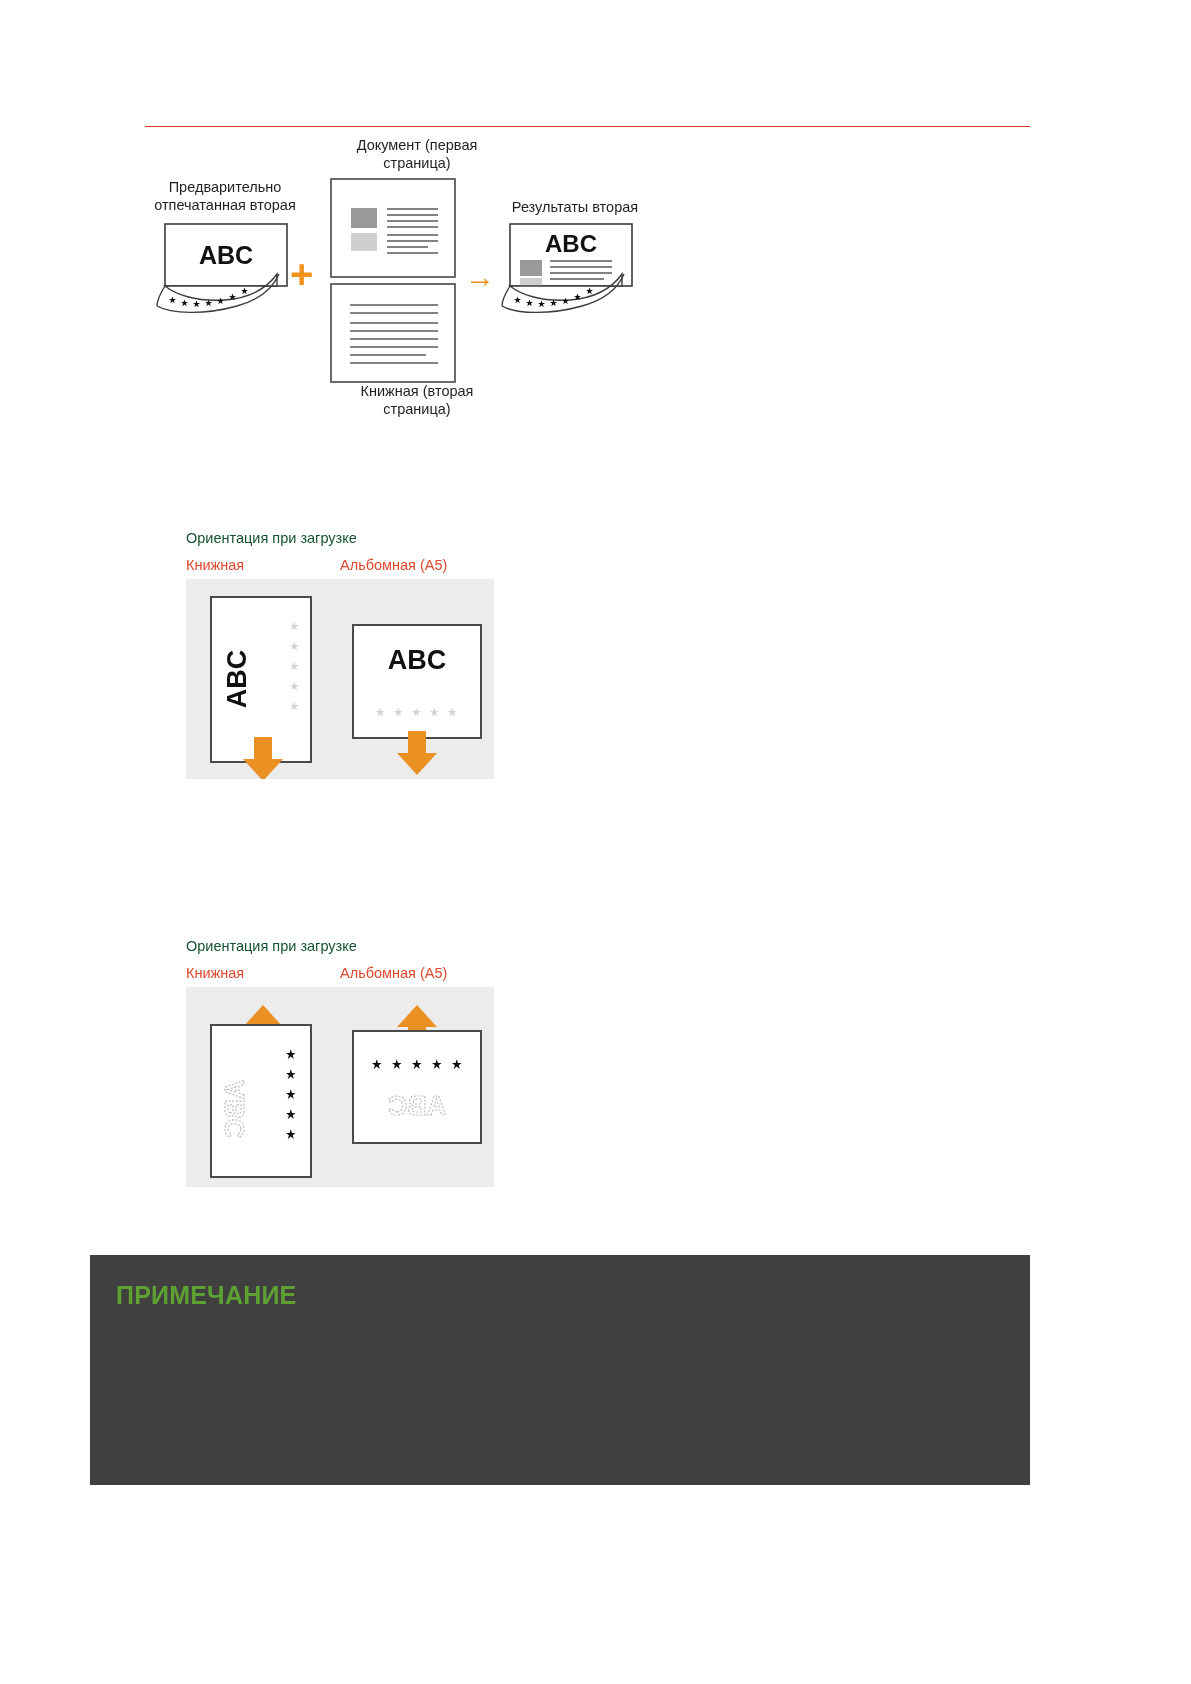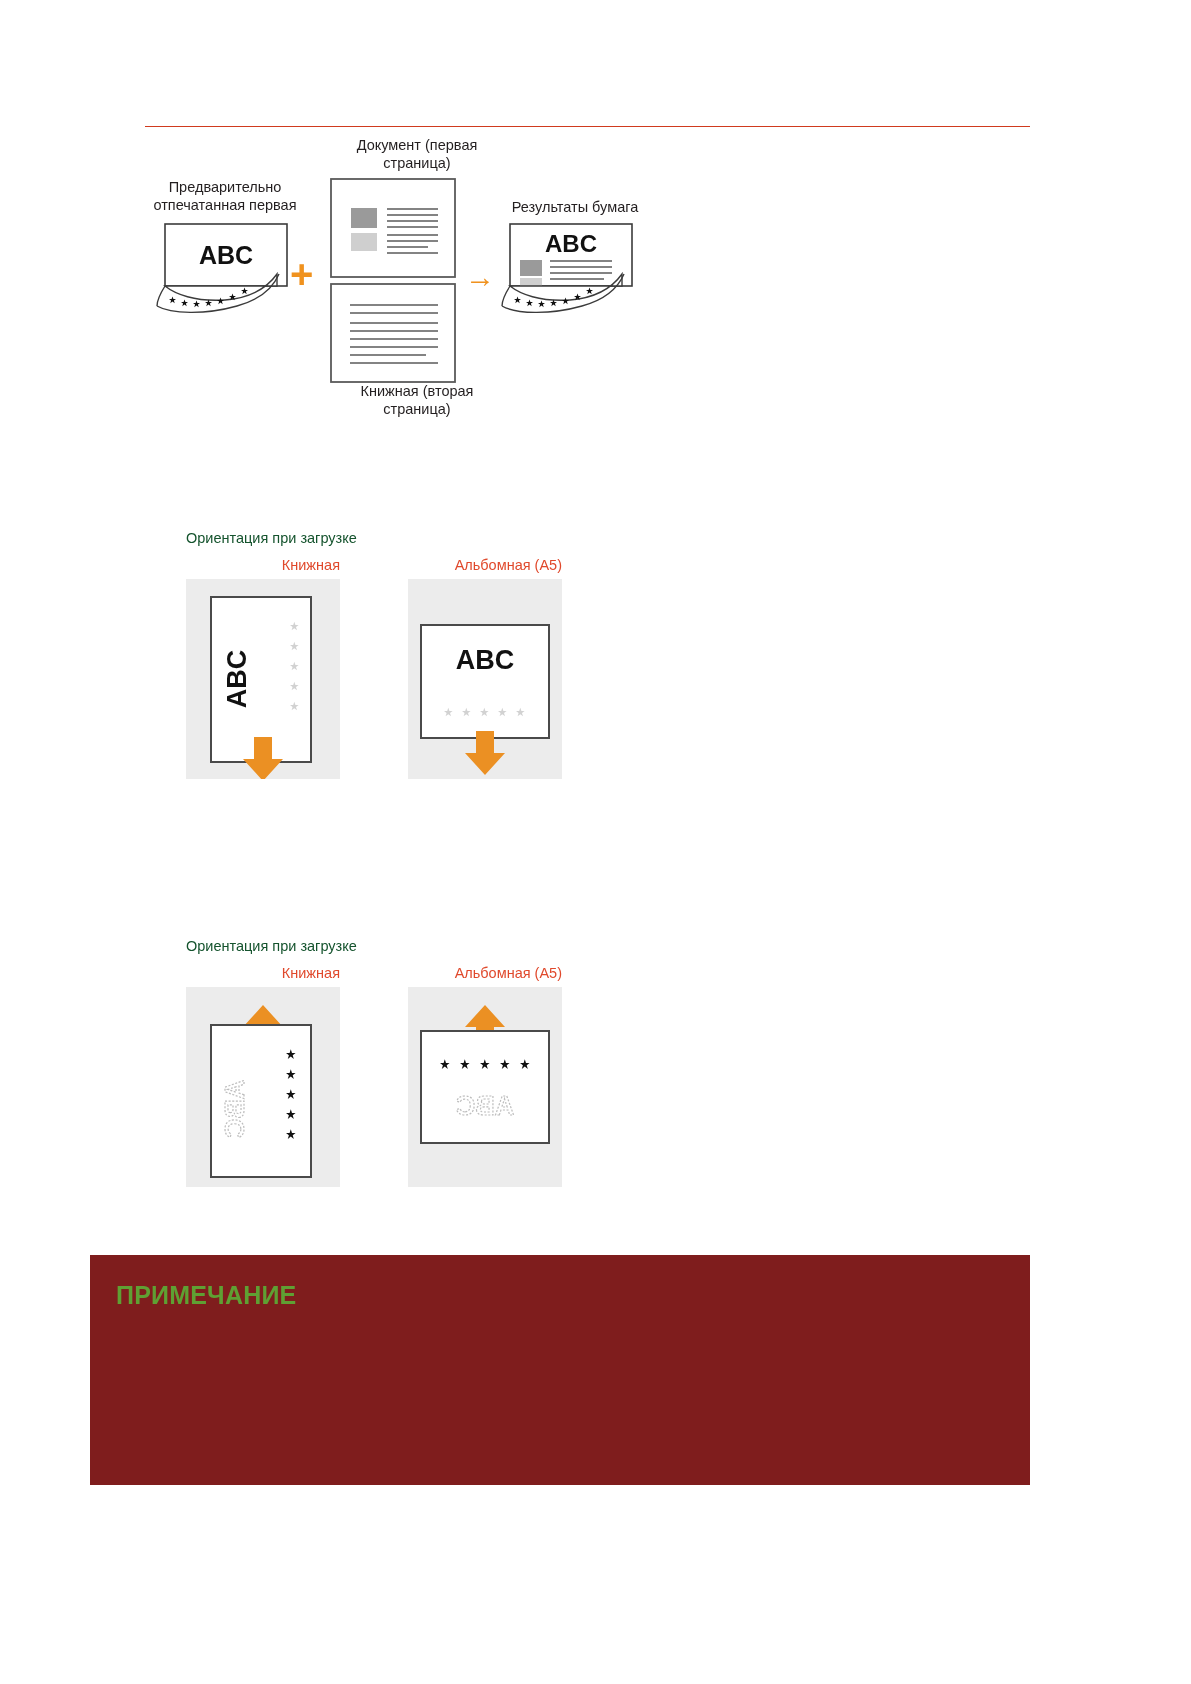--- a/index.html
+++ b/index.html
@@ -38,51 +38,51 @@
     position:absolute;color:#f0921e;font-size:40px;font-weight:bold;
     line-height:1;
   }
   .rarrow{position:absolute;color:#f0921e;font-size:30px;line-height:1;}
 
   
   .orient{position:absolute;left:186px;width:420px;}
   .orient .heading{
     font-size:14.5px;color:#14532d;margin:0 0 11px 0;font-weight:400;
   }
-  .orient .cols{display:flex;gap:68px;text-align:right;}
+  .orient .cols{display:flex;}
   .orient .col{width:154px;}
   .orient .col .sub{
     font-size:14.5px;color:#e0492c;margin:0 0 6px 0;white-space:nowrap;
   }
   .tray{
     position:relative;width:154px;height:200px;background:#ececec;
   }
 
   
   .note{
     position:absolute;left:90px;top:1255px;width:940px;height:230px;
-    background:#7f1d1d;
+    background:#404040;
   }
   .note .note-title{
     position:absolute;left:26px;top:26px;
     font-size:25px;font-weight:bold;color:#5fa033;letter-spacing:0.2px;
   }
 
   svg{display:block;}
 </style>
 </head>
 <body>
 
 <div class="page">
 
   <div class="top-rule"></div>
 
   <div class="flow">
 
-    <div class="lbl prepaper-lbl">Предварительно отпечатанная первая</div>
+    <div class="lbl prepaper-lbl">Предварительно отпечатанная вторая</div>
 
     <div style="position:absolute;left:10px;top:86px;width:150px;height:90px;">
       <svg width="150" height="95" viewBox="0 0 150 95">
         <rect x="10" y="2" width="122" height="62" fill="#ffffff" stroke="#3b3b3b" stroke-width="1.6"></rect>
         <text x="71" y="42" font-family="Liberation Sans, sans-serif" font-size="25" font-weight="bold" text-anchor="middle" fill="#111">ABC</text>
 
         <path d="M10 64 C 20 72, 40 80, 70 78 C 95 76, 112 66, 122 52 L 122 64 L 10 64 Z" fill="#ffffff" stroke="#3b3b3b" stroke-width="1.4"></path>
         <path d="M2 84 C 16 92, 50 93, 82 84 C 104 78, 118 66, 124 52" fill="none" stroke="#3b3b3b" stroke-width="1.4"></path>
         <path d="M2 84 C 2 78, 5 72, 10 64" fill="none" stroke="#3b3b3b" stroke-width="1.4"></path>
         <g fill="#111">
@@ -132,21 +132,21 @@
           <line x1="20" y1="72" x2="96" y2="72"></line>
           <line x1="20" y1="80" x2="108" y2="80"></line>
         </g>
       </svg>
     </div>
 
     <div class="lbl doc2-lbl">Книжная (вторая страница)</div>
 
     <div class="rarrow" style="left:320px;top:126px;">→</div>
 
-    <div class="lbl result-lbl">Результаты бумага</div>
+    <div class="lbl result-lbl">Результаты вторая</div>
 
     <div style="position:absolute;left:355px;top:86px;width:150px;height:95px;">
       <svg width="155" height="98" viewBox="0 0 155 98">
         <rect x="10" y="2" width="122" height="62" fill="#ffffff" stroke="#3b3b3b" stroke-width="1.6"></rect>
         <text x="71" y="30" font-family="Liberation Sans, sans-serif" font-size="24" font-weight="bold" text-anchor="middle" fill="#111">ABC</text>
         <rect x="20" y="38" width="22" height="16" fill="#9a9a9a"></rect>
         <rect x="20" y="56" width="22" height="9" fill="#cfcfcf"></rect>
         <g stroke="#5a5a5a" stroke-width="1.4">
           <line x1="50" y1="39" x2="112" y2="39"></line>
           <line x1="50" y1="45" x2="112" y2="45"></line>

